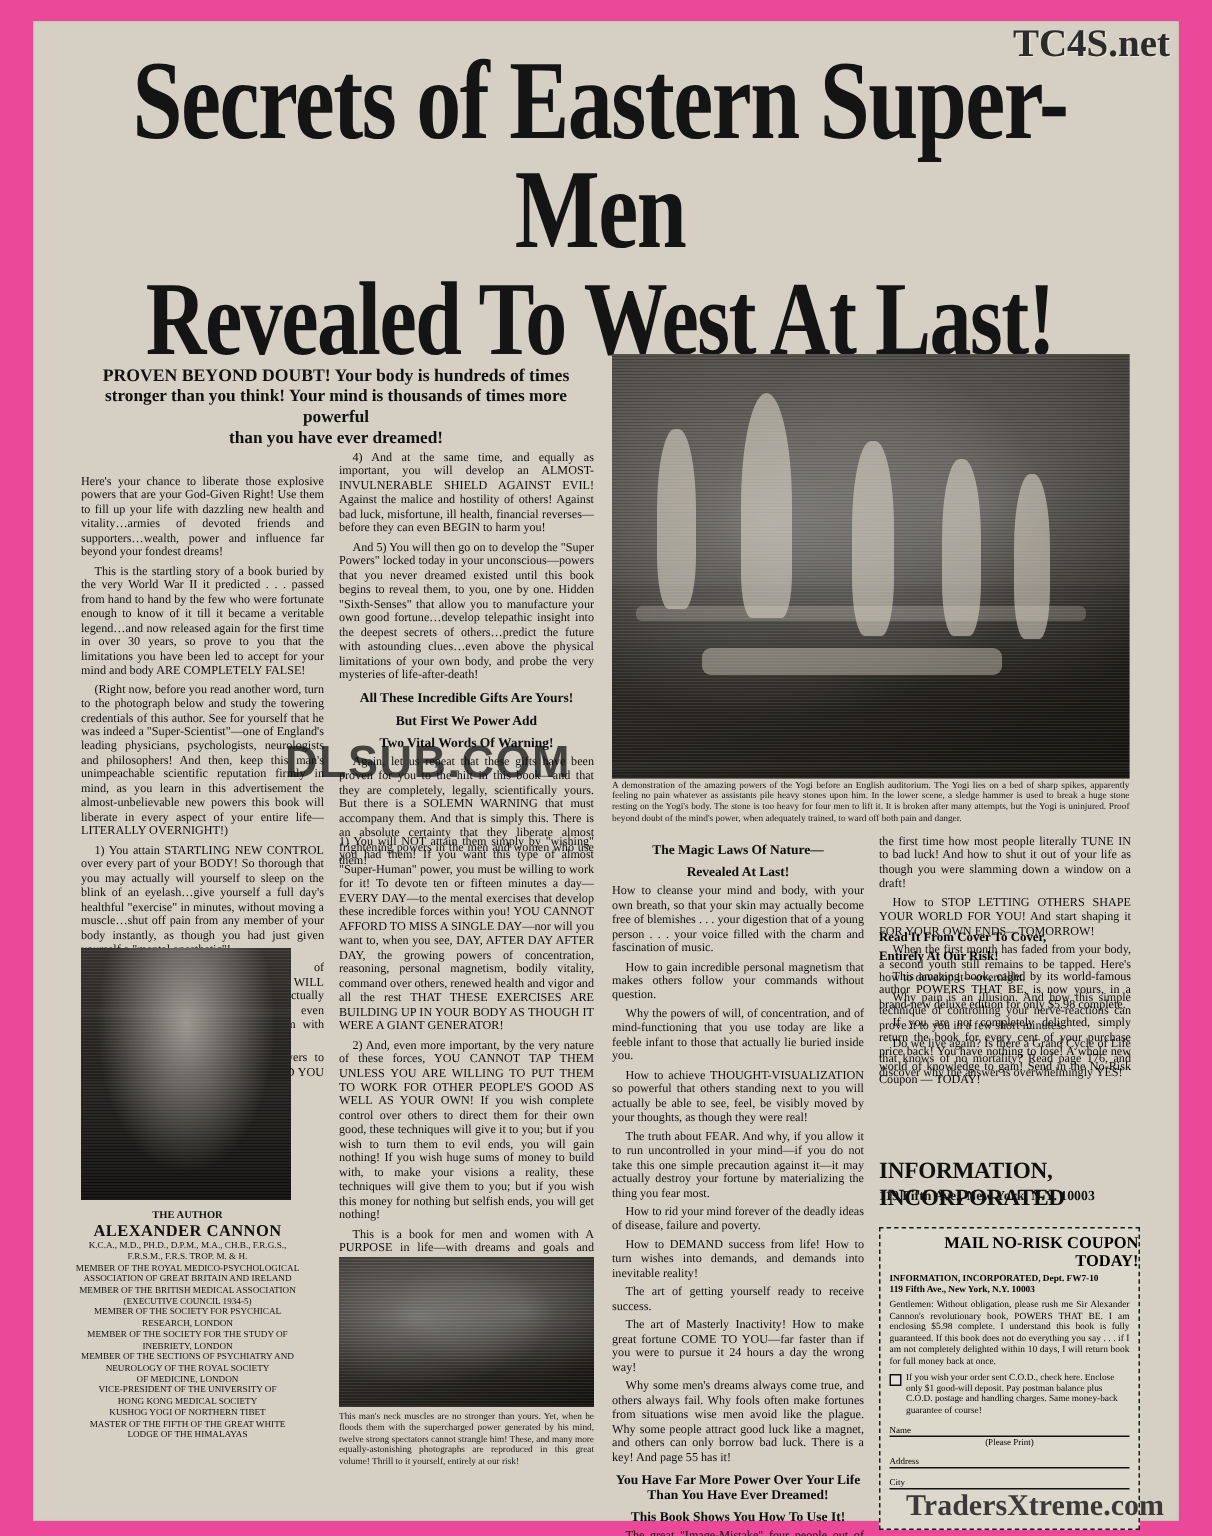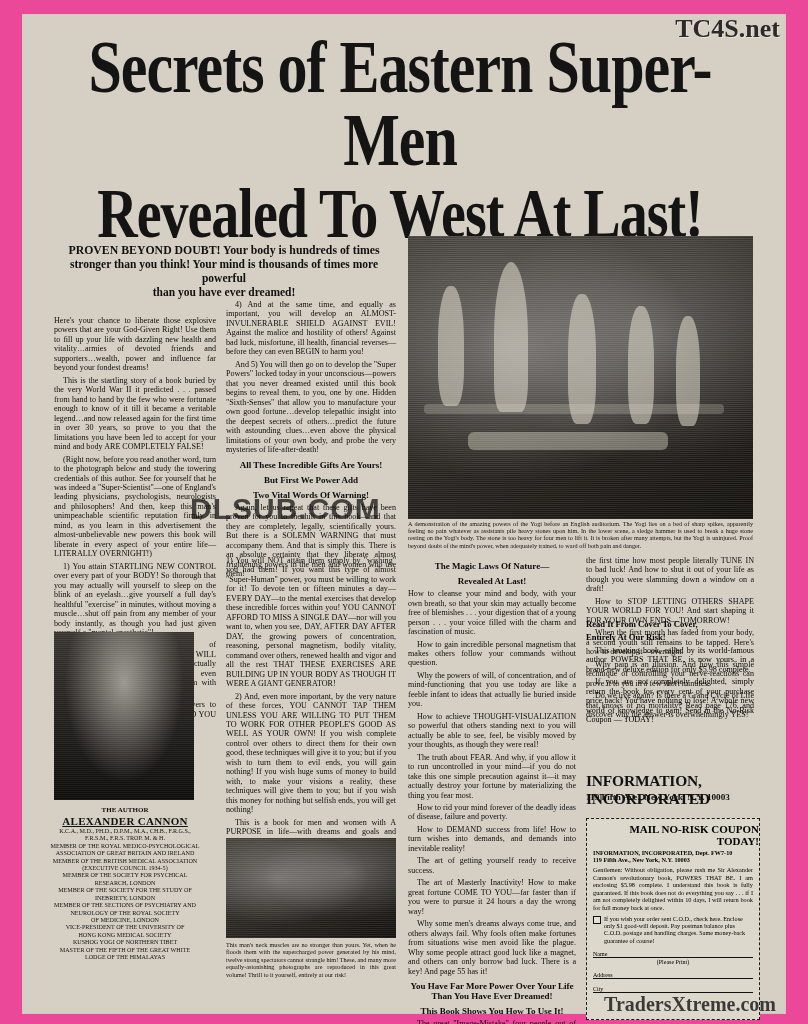--- a/index.html
+++ b/index.html
@@ -37,21 +37,21 @@
 
   #c1{left:54px;top:316px;width:162px;}
   #c2{left:226px;top:300px;width:170px;}
   #c3{left:226px;top:556px;width:170px;}
   #c4{left:408px;top:556px;width:168px;}
   #c5{left:586px;top:556px;width:168px;}
 
   .portrait{position:absolute;left:54px;top:632px;width:140px;height:168px;background:#2d2d2d;}
   .portrait-cap{position:absolute;left:40px;top:806px;width:170px;text-align:center;
       font-size:6.1px;line-height:1.22;color:#111;}
-  .portrait-cap .nm{font-size:11px;font-weight:bold;letter-spacing:.3px;text-decoration:underline;}
+  .portrait-cap .nm{font-size:11px;font-weight:bold;letter-spacing:.3px;}
   .portrait-cap .role{font-size:7px;font-weight:bold;}
 
   .photo2{position:absolute;left:226px;top:838px;width:170px;height:100px;background:#2b2b2b;}
   .photo2-cap{position:absolute;left:226px;top:941px;width:170px;font-size:6.2px;
       line-height:1.2;color:#111;text-align:justify;}
 
   .readbox{position:absolute;left:586px;top:620px;width:168px;}
   .readbox h4{margin:0 0 3px 0;font-size:8.6px;line-height:1.15;}
   .readbox p{margin:0 0 3px 0;font-size:8.1px;line-height:1.17;text-align:justify;text-indent:9px;}
 
@@ -145,21 +145,21 @@
     <p>2) And, even more important, by the very nature of these forces, YOU CANNOT TAP THEM UNLESS YOU ARE WILLING TO PUT THEM TO WORK FOR OTHER PEOPLE'S GOOD AS WELL AS YOUR OWN! If you wish complete control over others to direct them for their own good, these techniques will give it to you; but if you wish to turn them to evil ends, you will gain nothing! If you wish huge sums of money to build with, to make your visions a reality, these techniques will give them to you; but if you wish this money for nothing but selfish ends, you will get nothing!</p>
     <p>This is a book for men and women with A PURPOSE in life—with dreams and goals and visions they have never before been given the power to accomplish! THESE POWERS ARE NOW AT HAND! They are yours, if you will simply stretch forward your hands to receive them!</p>
     <p>Here — again — is a small sampling of what awaits you in this truly incredible book:</p>
   </div>
 
   <div class="col" id="c4">
     <h4>The Magic Laws Of Nature—</h4>
     <h4>Revealed At Last!</h4>
     <p class="noind">How to cleanse your mind and body, with your own breath, so that your skin may actually become free of blemishes . . . your digestion that of a young person . . . your voice filled with the charm and fascination of music.</p>
     <p>How to gain incredible personal magnetism that makes others follow your commands without question.</p>
-    <p>Why the powers of will, of concentration, and of mind-functioning that you use today are like a feeble infant to ideas that actually lie buried inside you.</p>
+    <p>Why the powers of will, of concentration, and of mind-functioning that you use today are like a feeble infant to those that actually lie buried inside you.</p>
     <p>How to achieve THOUGHT-VISUALIZATION so powerful that others standing next to you will actually be able to see, feel, be visibly moved by your thoughts, as though they were real!</p>
     <p>The truth about FEAR. And why, if you allow it to run uncontrolled in your mind—if you do not take this one simple precaution against it—it may actually destroy your fortune by materializing the thing you fear most.</p>
     <p>How to rid your mind forever of the deadly ideas of disease, failure and poverty.</p>
     <p>How to DEMAND success from life! How to turn wishes into demands, and demands into inevitable reality!</p>
     <p>The art of getting yourself ready to receive success.</p>
     <p>The art of Masterly Inactivity! How to make great fortune COME TO YOU—far faster than if you were to pursue it 24 hours a day the wrong way!</p>
     <p>Why some men's dreams always come true, and others always fail. Why fools often make fortunes from situations wise men avoid like the plague. Why some people attract good luck like a magnet, and others can only borrow bad luck. There is a key! And page 55 has it!</p>
     <h4>You Have Far More Power Over Your Life Than You Have Ever Dreamed!</h4>
     <h4>This Book Shows You How To Use It!</h4>
     <p>The great "Image-Mistake" four people out of five make, that opens their bodies wide to sickness!</p>

